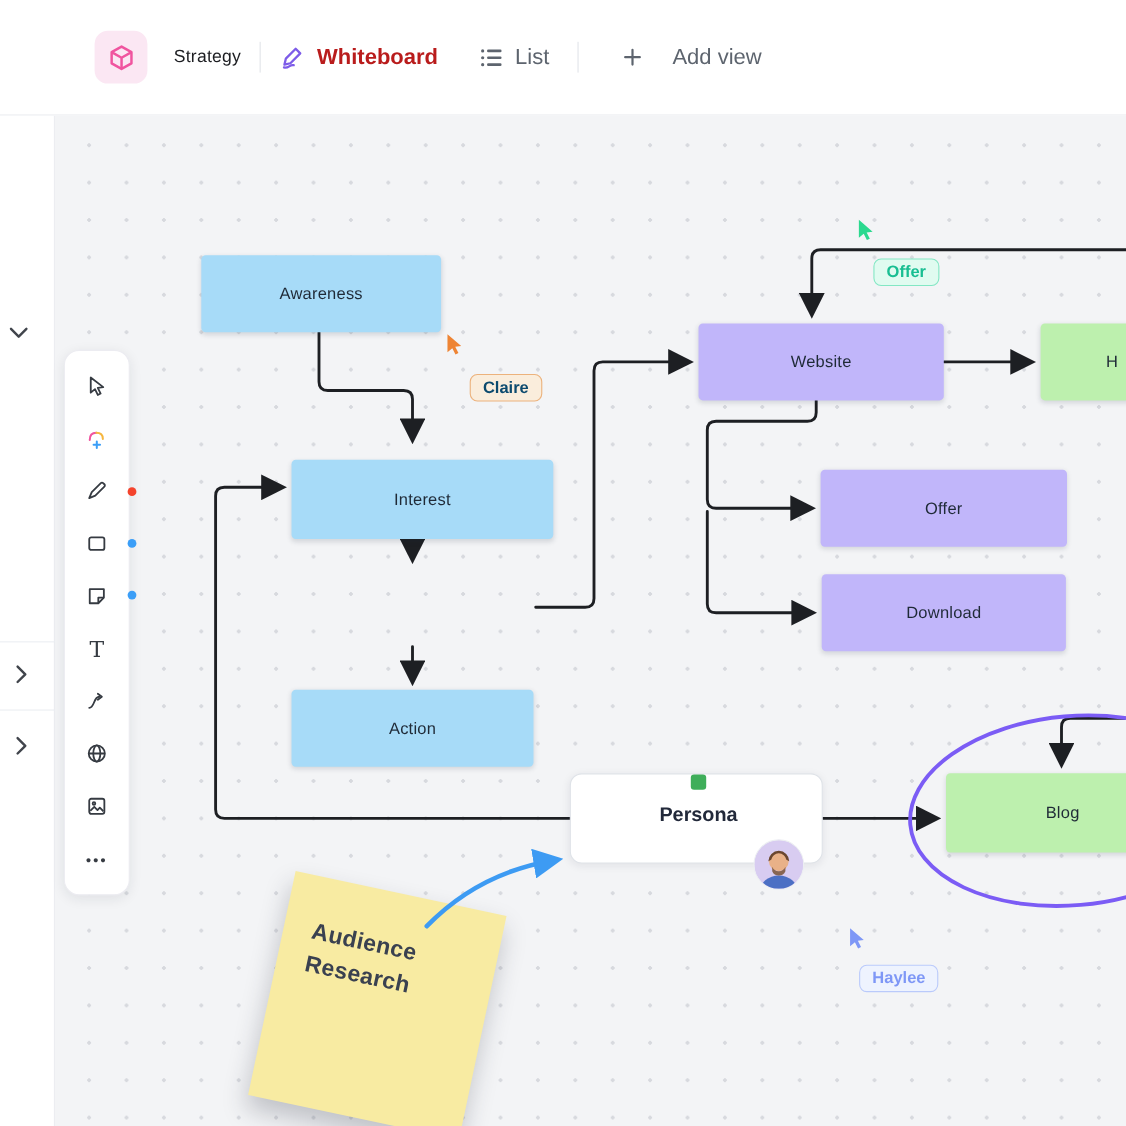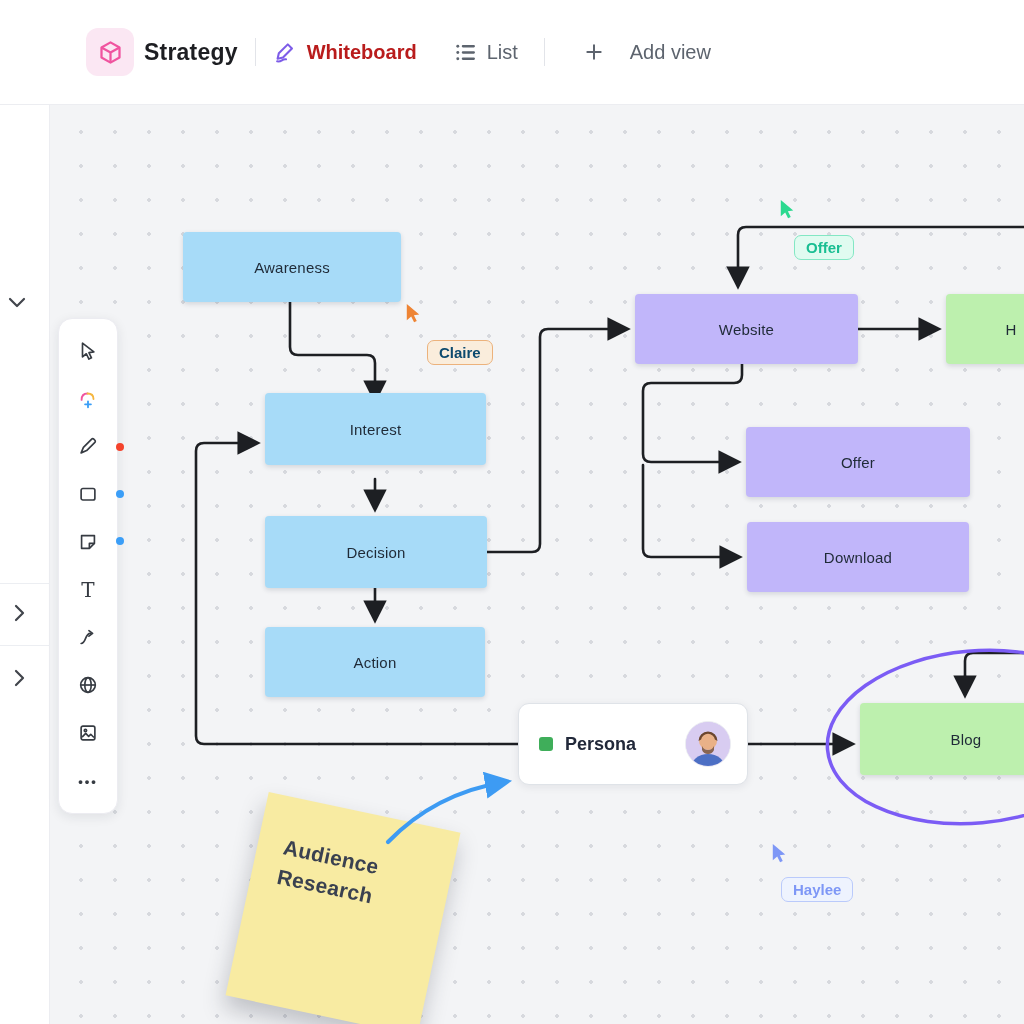--- a/index.html
+++ b/index.html
@@ -4,21 +4,21 @@
 <style>
   * { margin:0; padding:0; box-sizing:border-box; }
   html,body { background:#ffffff; }
   body { font-family:"Liberation Sans", sans-serif; }
   .stage { position:relative; width:1024px; height:1024px; overflow:hidden; background:#ffffff; }
 
   
   .topbar { position:absolute; left:0; top:0; width:1024px; height:105px; background:#ffffff;
             border-bottom:1px solid #ecedf1; display:flex; align-items:center; padding-left:86px; z-index:20; }
   .logo-badge { width:48px; height:48px; border-radius:12px; background:#fbe7f3; display:flex; align-items:center; justify-content:center; }
-  .board-title { font-size:23px; font-weight:700; color:#1d1e22; margin-left:10px; letter-spacing:.2px; }
+  .board-title { font-size:16px; font-weight:400; color:#1d1e22; margin-left:24px; letter-spacing:.2px; }
   .tb-divider { width:1px; height:28px; background:#e2e4e9; margin:0 17px; }
   .tab { display:flex; align-items:center; gap:9px; cursor:pointer; }
   .tab-wb { color:#b91c1c; font-size:20px; font-weight:700; }
   .tab-list { color:#5d646e; font-size:20px; font-weight:400; margin-left:36px; }
   .add-view { display:flex; align-items:center; gap:26px; color:#5d646e; font-size:20px; font-weight:500; margin-left:22px; cursor:pointer; }
 
   
   .rail { position:absolute; left:0; top:105px; width:50px; height:919px; background:#ffffff; border-right:1px solid #ecedf1; z-index:15; }
   .rail-line { position:absolute; left:0; width:50px; height:1px; background:#eceef2; }
   .rail-btn { position:absolute; width:26px; height:26px; display:flex; align-items:center; justify-content:center; cursor:pointer; background:none; border:none; }
@@ -43,21 +43,21 @@
 
   .node { position:absolute; border-radius:4px; display:flex; align-items:center; justify-content:center;
           font-size:15px; font-weight:500; color:#1f2a37; letter-spacing:.2px; z-index:4;
           box-shadow:0 2px 5px rgba(30,40,60,.15); cursor:pointer; }
   .n-blue   { background:#a7dbf8; }
   .n-purple { background:#c1b6fa; }
   .n-green  { background:#bdf0ae; }
 
   .persona { position:absolute; left:468px; top:598px; width:230px; height:82px; background:#ffffff;
              border:1.5px solid #dfe3e8; border-radius:11px; box-shadow:0 2px 8px rgba(25,30,45,.08);
-             display:flex; align-items:center; padding:0 16px 0 20px; gap:12px; z-index:6; cursor:pointer; }
+             display:flex; align-items:center; padding:0 16px 0 20px; gap:12px; z-index:6; cursor:pointer;flex-direction:column; }
   .persona-dot { width:14px; height:14px; border-radius:3px; background:#3fae5a; flex:none; }
   .persona-label { font-size:18px; font-weight:700; color:#22293a; }
   .avatar { width:46px; height:46px; border-radius:50%; overflow:hidden; background:#d8ccf1; margin-left:auto; border:1px solid #eceef2; flex:none; }
 
   .sticky { position:absolute; left:195px; top:705px; width:196px; height:208px; background:#f8eba2;
             transform:rotate(12deg); box-shadow:0 12px 22px rgba(40,45,60,.25); z-index:5;
             padding:36px 0 0 26px; cursor:pointer; }
   .sticky span { display:block; font-size:21px; font-weight:700; color:#3a4150; line-height:1.45; letter-spacing:.3px; }
 
   .cursor { position:absolute; z-index:10; }
@@ -91,22 +91,21 @@
         <path d="M974 122 L696 122 Q688 122 688 130 L688 179" marker-end="url(#ar)"></path>
         <path d="M808 224 L886 224" marker-end="url(#ar)"></path>
         <path d="M692 259 L692 270 Q692 278 684 278 L601 278 Q593 278 593 286 L593 349 Q593 357 601 357 L686 357" marker-end="url(#ar)"></path>
         <path d="M593 360 L593 444 Q593 452 601 452 L687 452" marker-end="url(#ar)"></path>
         <path d="M974 548 L923 548 Q915 548 915 556 L915 588" marker-end="url(#ar)"></path>
         <path d="M698 639 L800 639" marker-end="url(#ar)"></path>
       </g>
     </svg>
 
     <div class="node n-blue" style="left:133px;top:127px;width:218px;height:70px">Awareness</div>
-    <div class="node n-blue" style="left:215px;top:288px;width:221px;height:72px">Interest</div>
-    <div class="node n-blue" style="left:215px;top:411px;width:222px;height:72px">Decision</div>
+    <div class="node n-blue" style="left:215px;top:313px;width:238px;height:72px">Interest</div>
     <div class="node n-blue" style="left:215px;top:522px;width:220px;height:70px">Action</div>
     <div class="node n-purple" style="left:585px;top:189px;width:223px;height:70px">Website</div>
     <div class="node n-purple" style="left:696px;top:322px;width:224px;height:70px">Offer</div>
     <div class="node n-purple" style="left:697px;top:417px;width:222px;height:70px">Download</div>
     <div class="node n-green" style="left:896px;top:189px;width:130px;height:70px">H</div>
     <div class="node n-green" style="left:810px;top:598px;width:212px;height:72px">Blog</div>
 
     <div class="persona">
       <span class="persona-dot"></span>
       <span class="persona-label">Persona</span>

